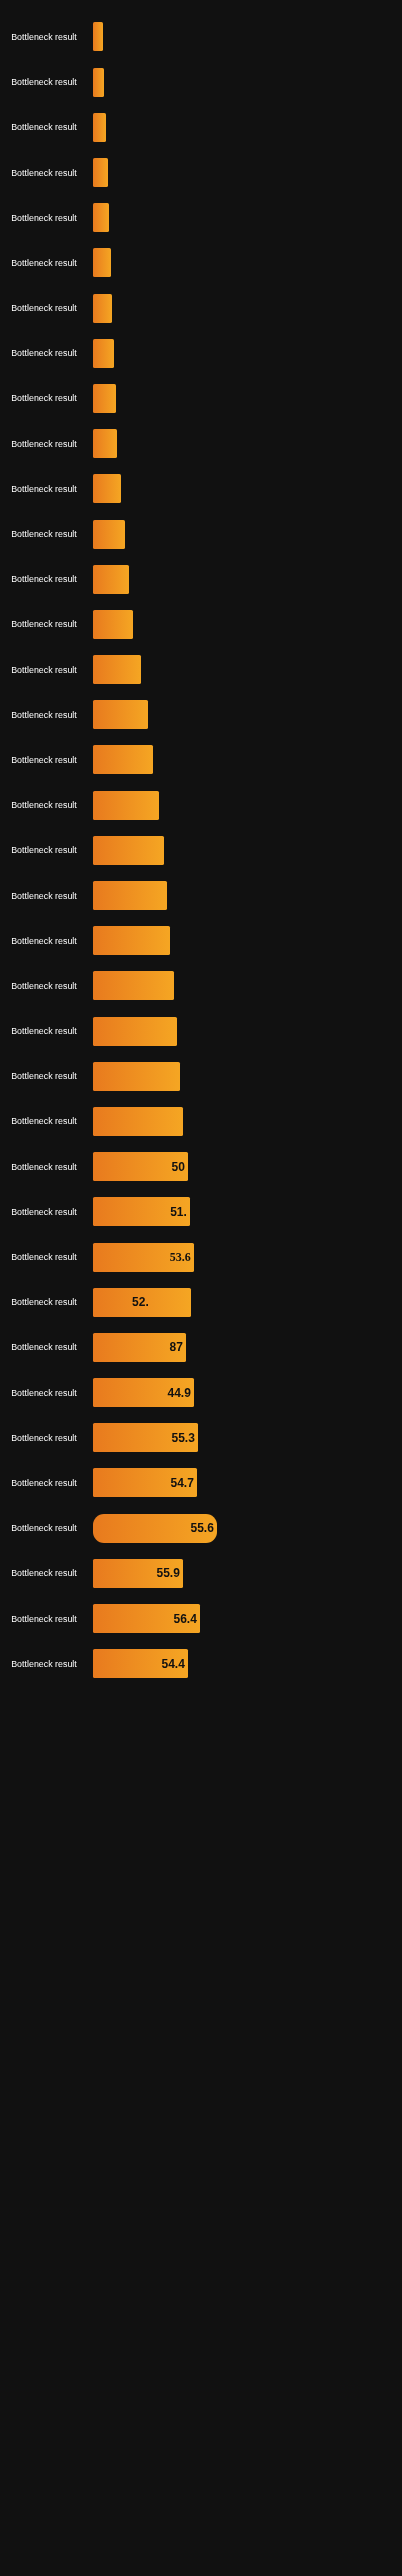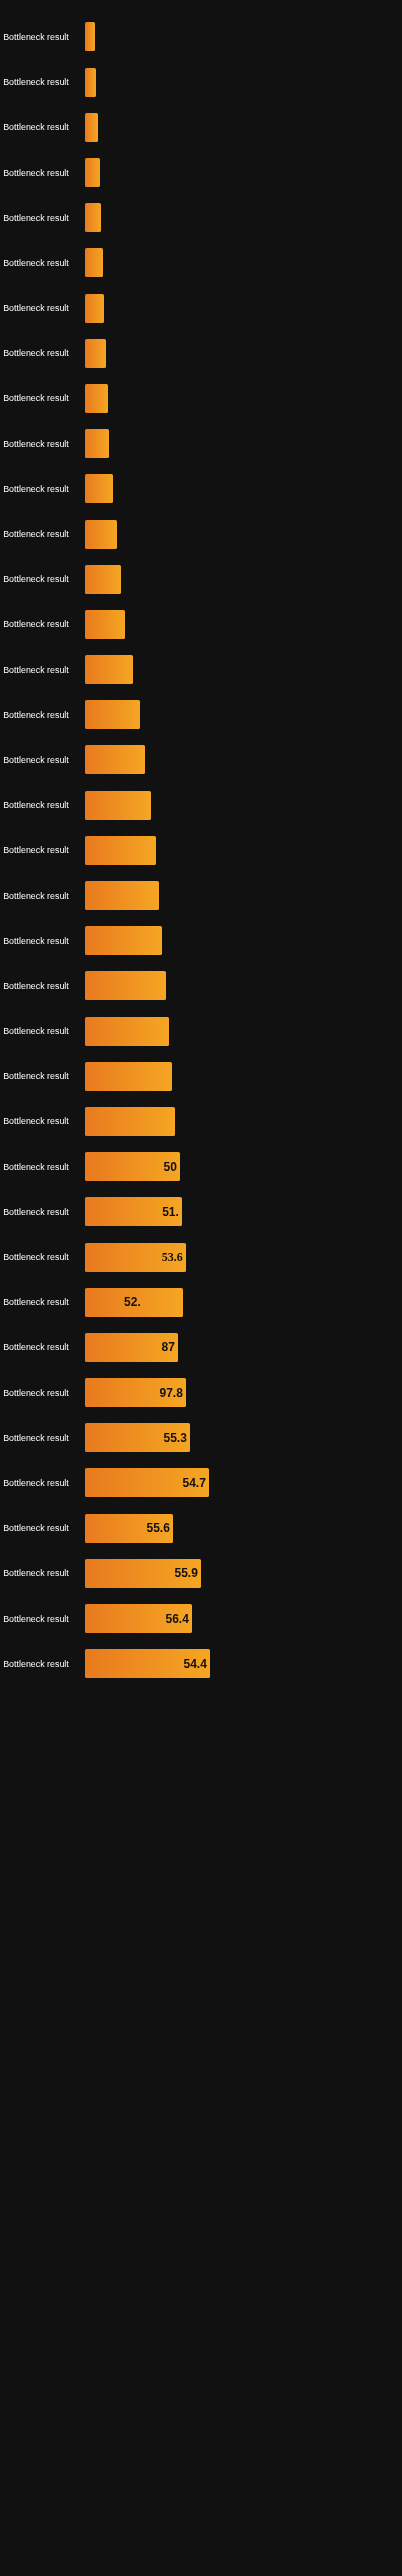--- a/index.html
+++ b/index.html
@@ -14,20 +14,21 @@
       text-align: center;
       padding: 8px 0 4.8px 0;
       color: #ccc;
       font-size: 12px;
       font-style: italic;
       letter-spacing: 0.4px;
     }
     .chart-area {
       position: relative;
       width: 403px;
+      padding-left: 8px;
     }
     .bar-row {
       display: flex;
       align-items: center;
       margin: 3.2px 0;
       height: 42px;
     }
     .bar-label {
       color: #fff;
       font-size: 8.9px;
@@ -253,66 +254,66 @@
       <div class="bar-container">
         <div class="bar" style="width: 93px;">
           <span class="bar-value">87</span>
         </div>
       </div>
     </div>
     <div class="bar-row">
       <div class="bar-label">Bottleneck result</div>
       <div class="bar-container">
         <div class="bar" style="width: 101px;">
-          <span class="bar-value">97.8</span>
+          <span class="bar-value">44.9</span>
         </div>
       </div>
     </div>
     <div class="bar-row">
       <div class="bar-label">Bottleneck result</div>
       <div class="bar-container">
         <div class="bar" style="width: 105px;">
           <span class="bar-value">55.3</span>
         </div>
       </div>
     </div>
     <div class="bar-row">
       <div class="bar-label">Bottleneck result</div>
       <div class="bar-container">
-        <div class="bar" style="width: 124px;">
+        <div class="bar" style="width: 104px;">
           <span class="bar-value">54.7</span>
         </div>
       </div>
     </div>
     <div class="bar-row">
       <div class="bar-label">Bottleneck result</div>
       <div class="bar-container">
-        <div class="bar" style="width: 88px;">
+        <div class="bar" style="width: 124px; border-radius: 11px;">
           <span class="bar-value">55.6</span>
         </div>
       </div>
     </div>
     <div class="bar-row">
       <div class="bar-label">Bottleneck result</div>
       <div class="bar-container">
-        <div class="bar" style="width: 116px;">
+        <div class="bar" style="width: 90px;">
           <span class="bar-value">55.9</span>
         </div>
       </div>
     </div>
     <div class="bar-row">
       <div class="bar-label">Bottleneck result</div>
       <div class="bar-container">
         <div class="bar" style="width: 107px;">
           <span class="bar-value">56.4</span>
         </div>
       </div>
     </div>
     <div class="bar-row">
       <div class="bar-label">Bottleneck result</div>
       <div class="bar-container">
-        <div class="bar" style="width: 125px;">
+        <div class="bar" style="width: 95px;">
           <span class="bar-value">54.4</span>
         </div>
       </div>
     </div>
   </div>
 
 
 </body></html>

